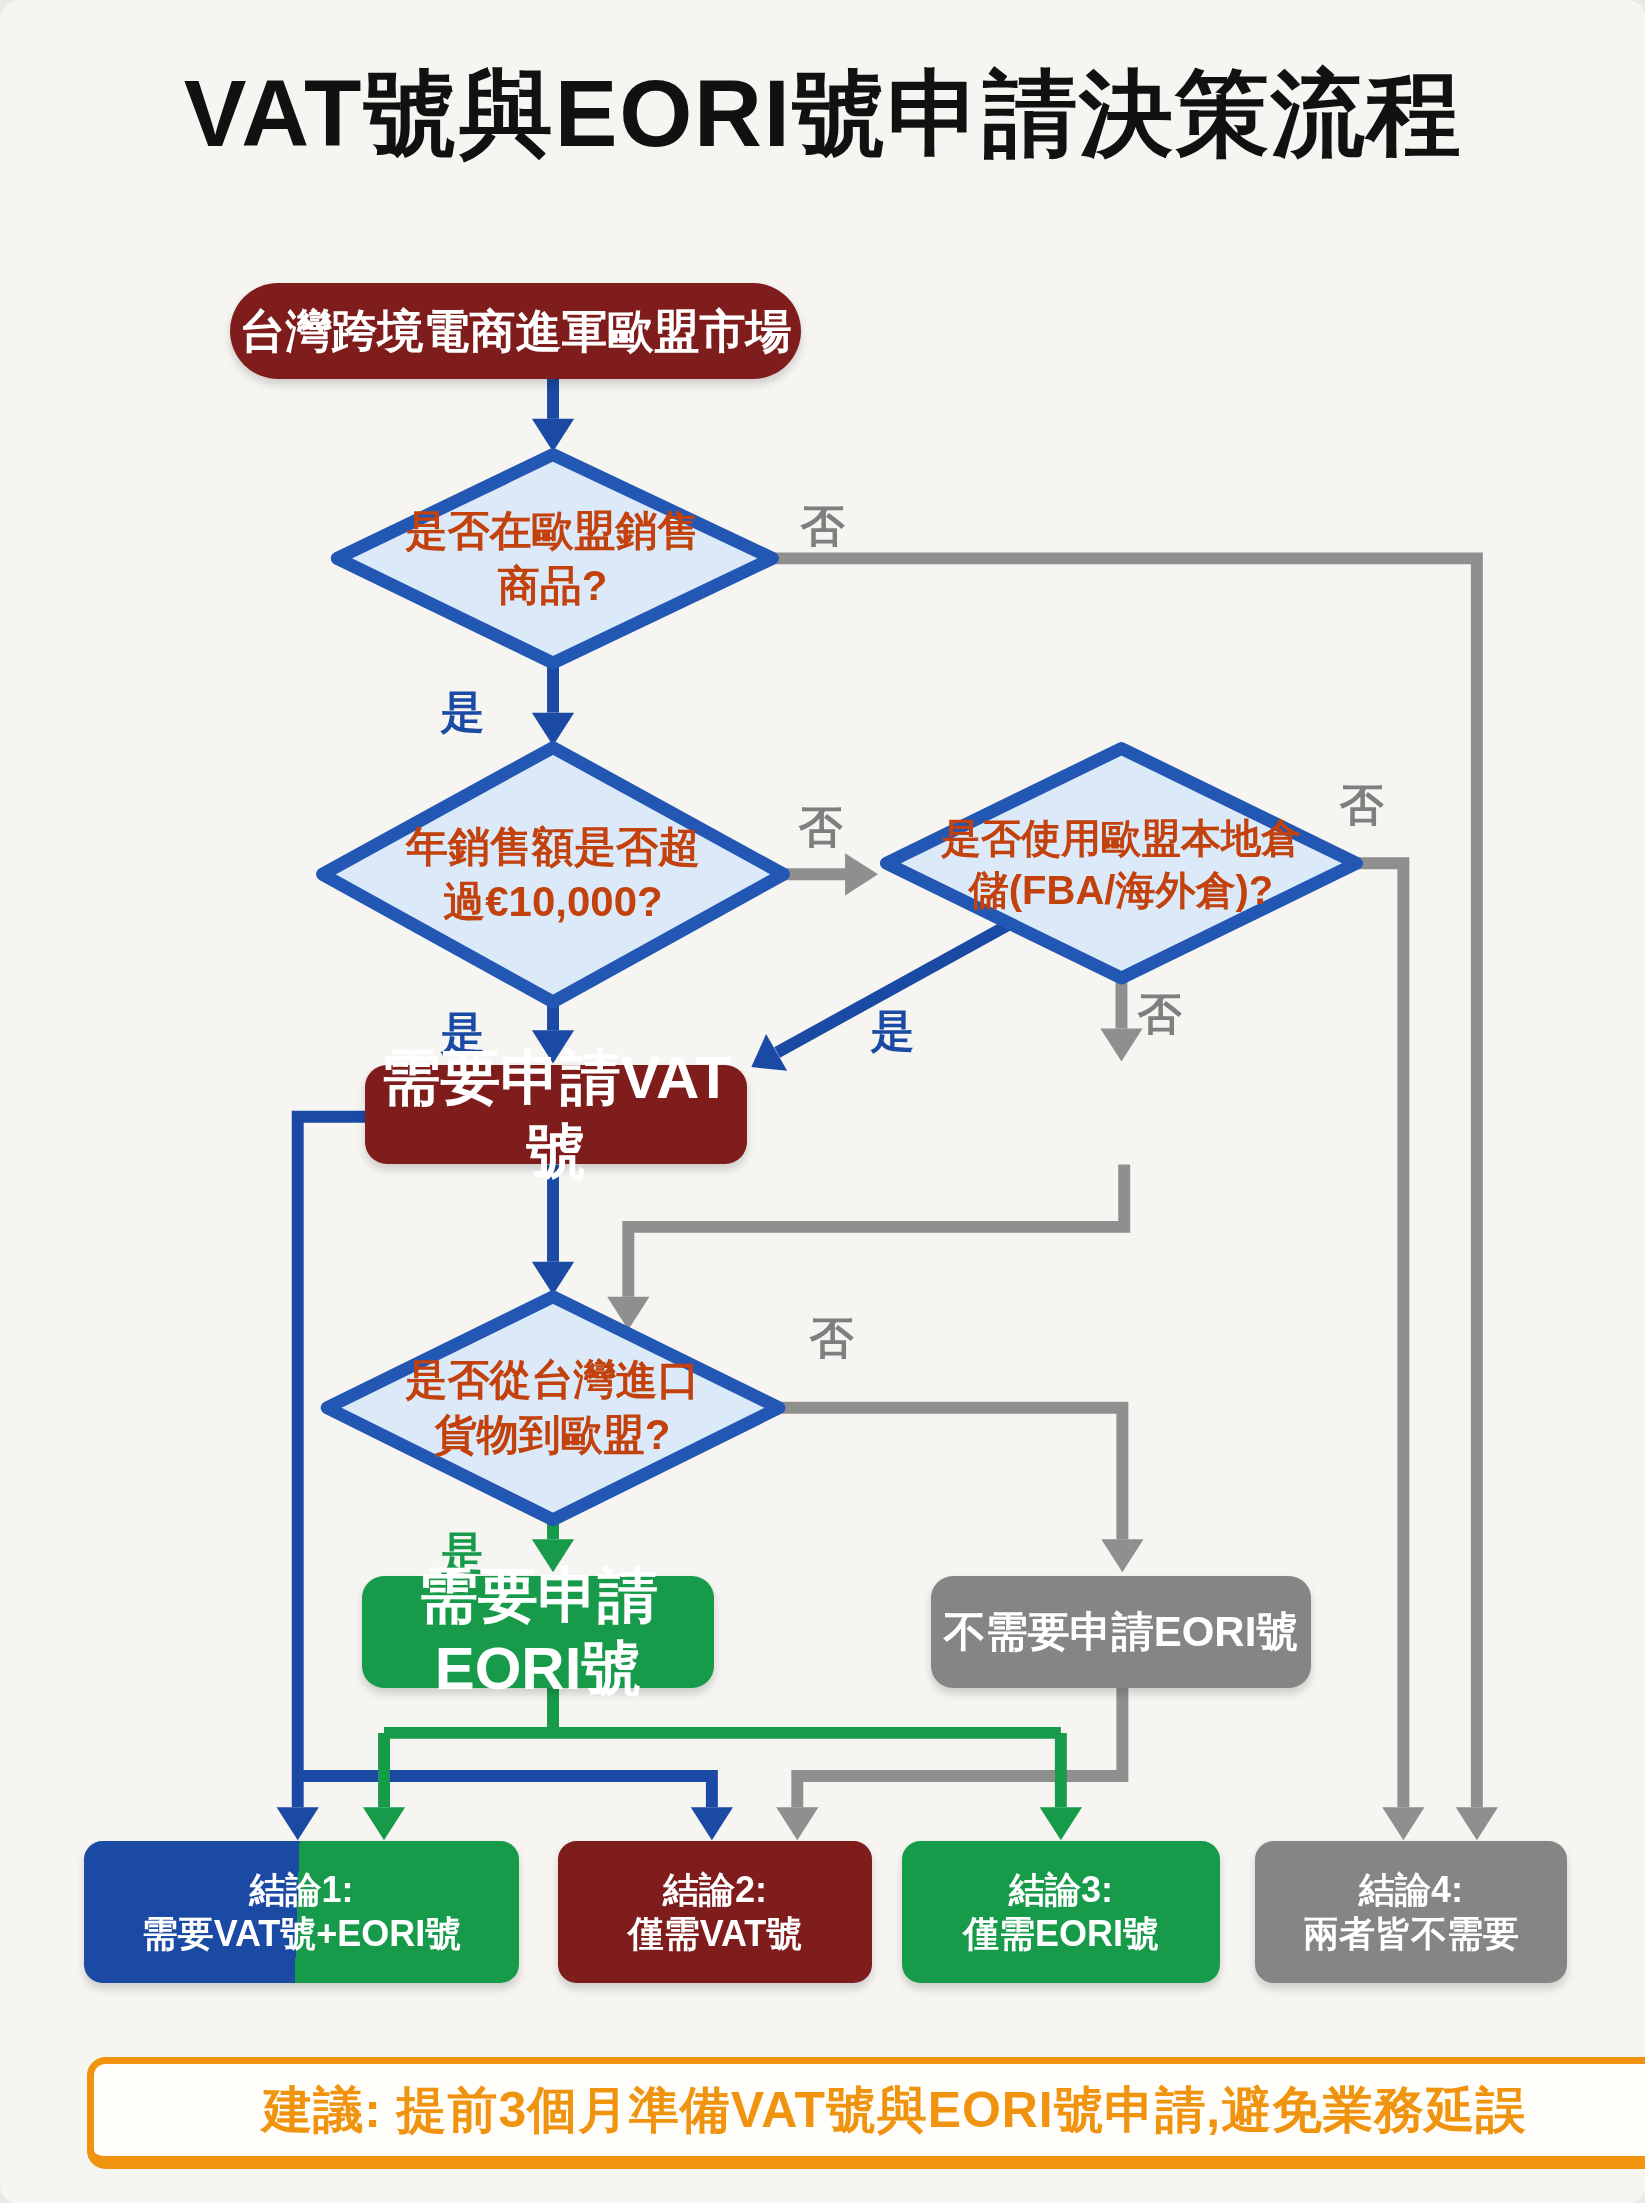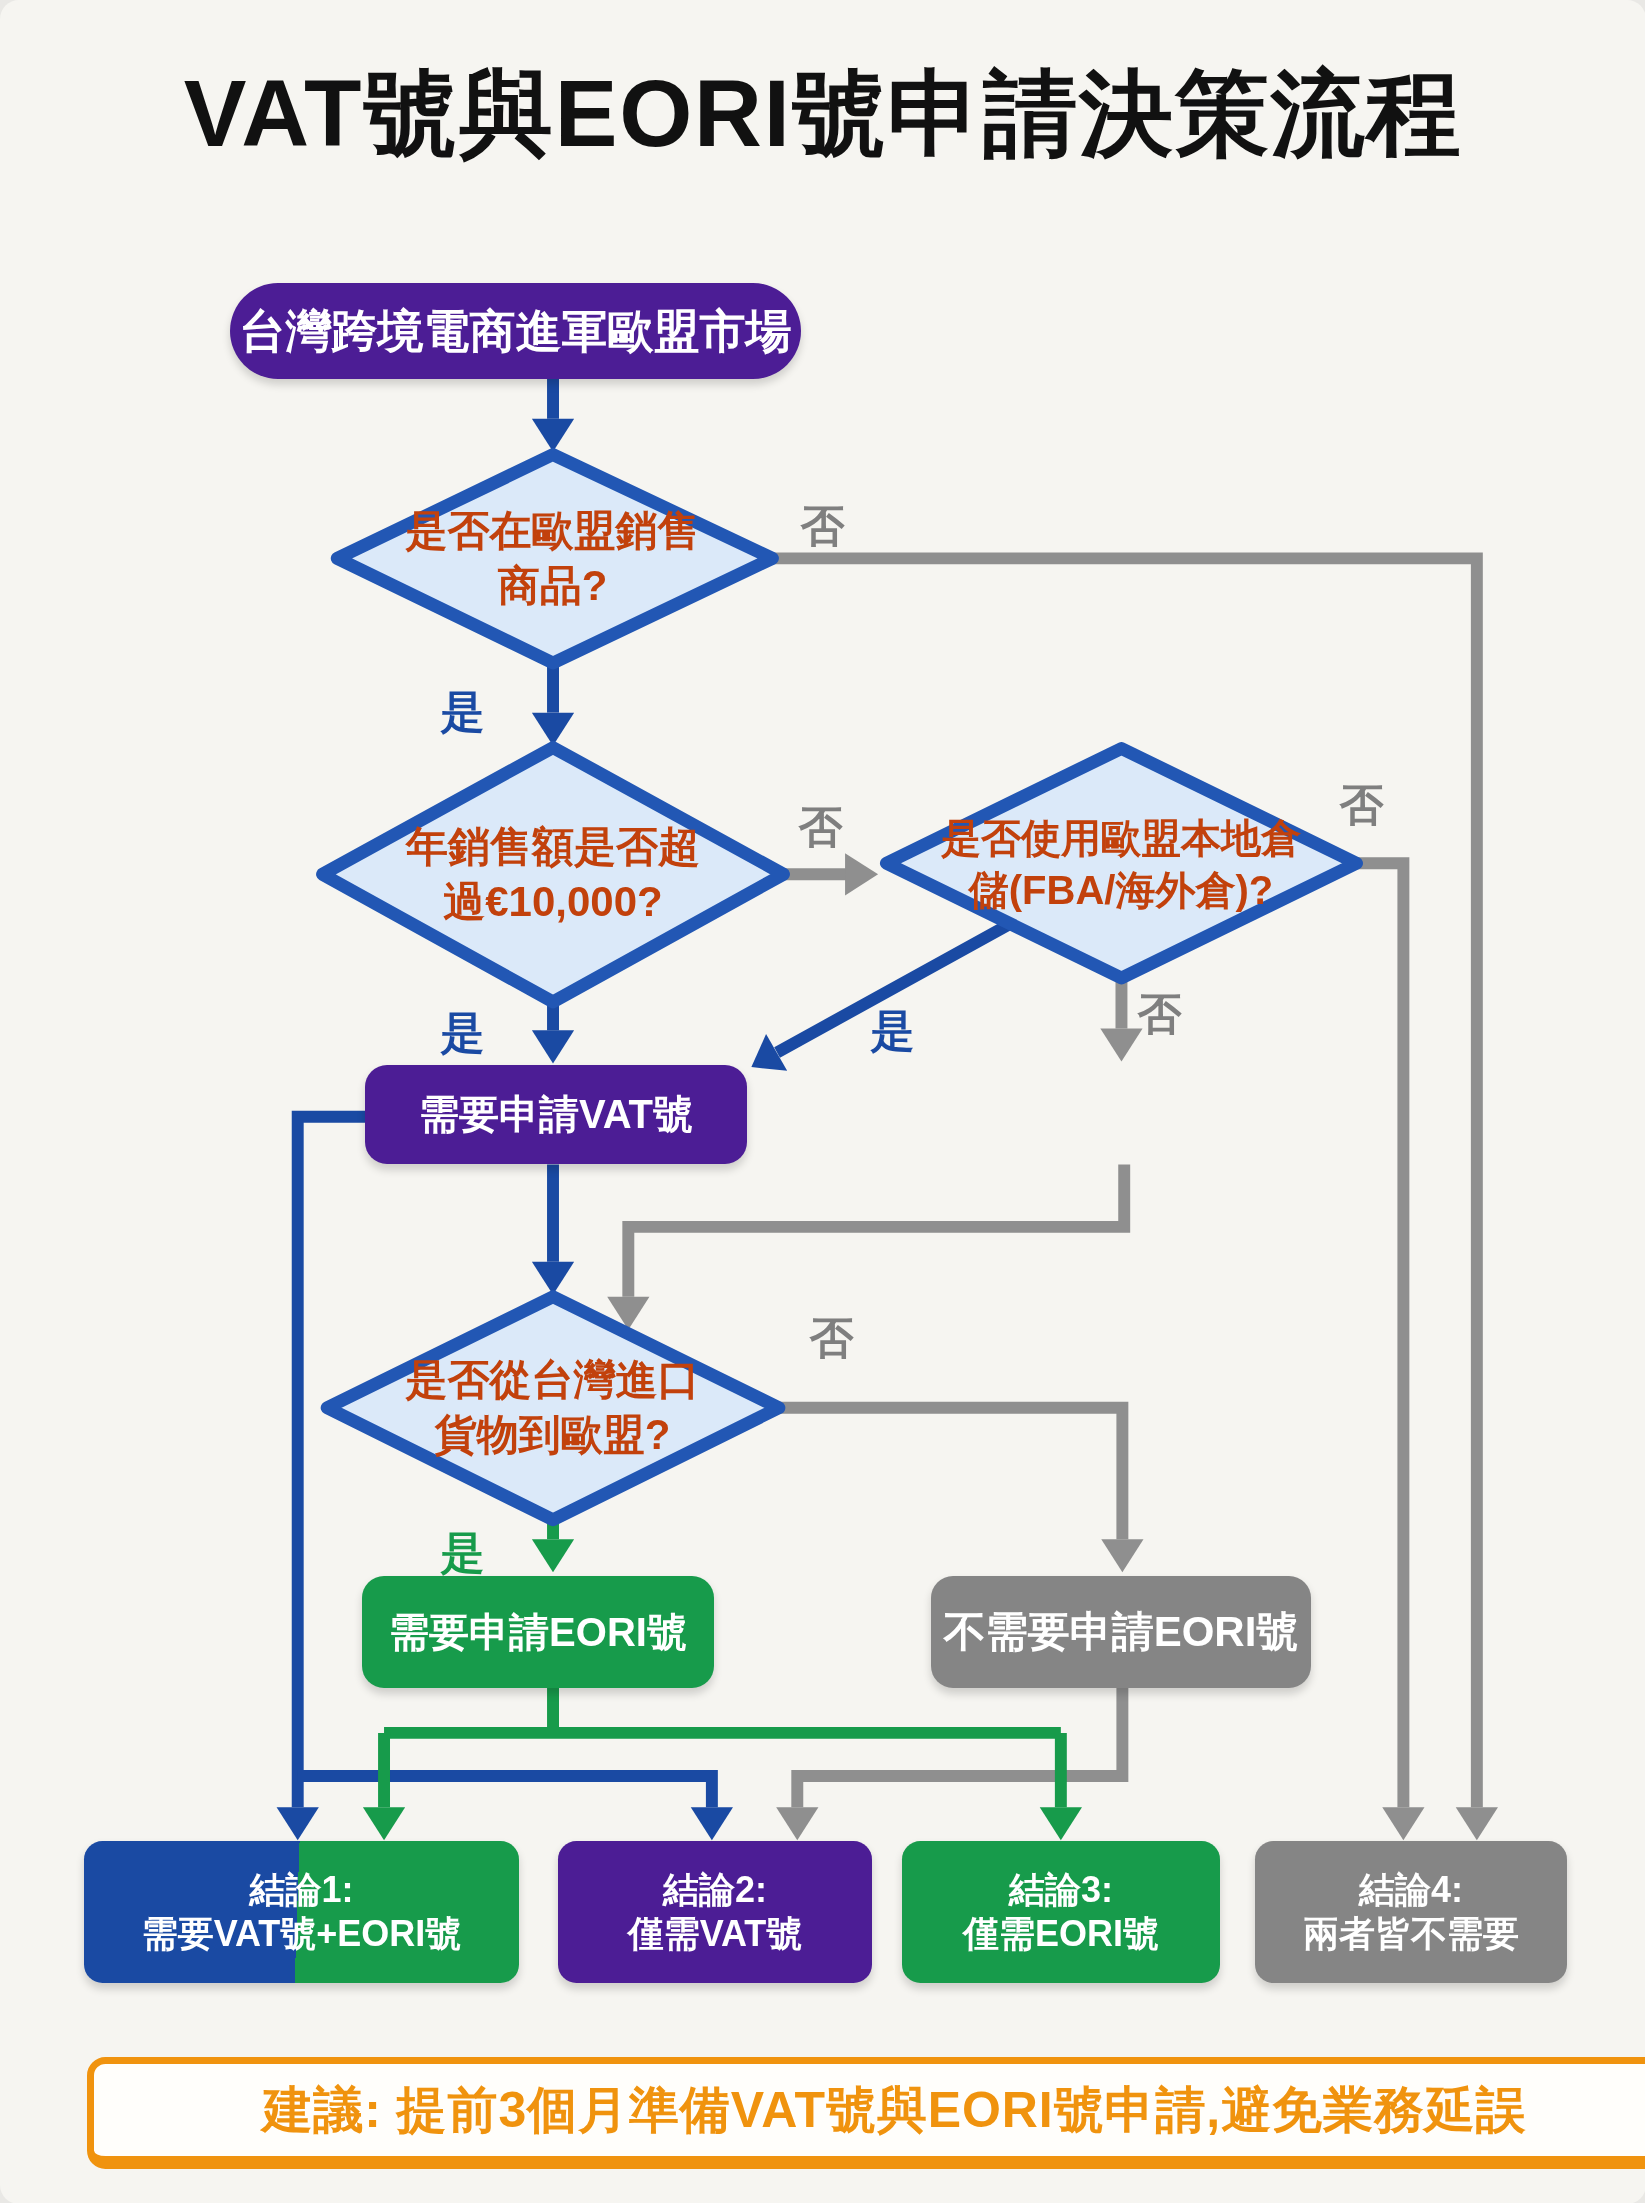--- a/index.html
+++ b/index.html
@@ -12,25 +12,25 @@
   .title{
     position:absolute;left:0;top:51px;width:100%;text-align:center;
     font-size:94px;font-weight:800;color:#111;letter-spacing:1.8px;
   }
   svg.wires{position:absolute;left:0;top:0;}
   .node{
     position:absolute;display:flex;flex-direction:column;align-items:center;justify-content:center;
     color:#fff;font-weight:700;text-align:center;line-height:1.22;
     box-shadow:0 5.5px 8.3px rgba(0,0,0,.16);
   }
-  .blue-bg{background:#4c1d95;}
+  .blue-bg{background:#7f1d1d;}
   .gray-bg{background:#858585;}
   .green-bg{background:#179b4b;}
   .pill{border-radius:48px;font-size:46px;}
-  .result{border-radius:22px;font-size:40px;}
+  .result{border-radius:22px;font-size:60px;}
   .conclusion{border-radius:18.4px;font-size:36px;align-items:center;}
   .split-bg{background:linear-gradient(92deg,#1a4aa3 0 49%,#179b4b 49% 100%);}
   .dtext{
     position:absolute;display:flex;flex-direction:column;align-items:center;justify-content:center;
     color:#c2410c;font-weight:700;font-size:42px;line-height:1.3;text-align:center;
   }
   .dtext.small{font-size:40px;}
   .branch{
     position:absolute;width:59px;height:59px;line-height:59px;text-align:center;
     font-size:44px;font-weight:700;

